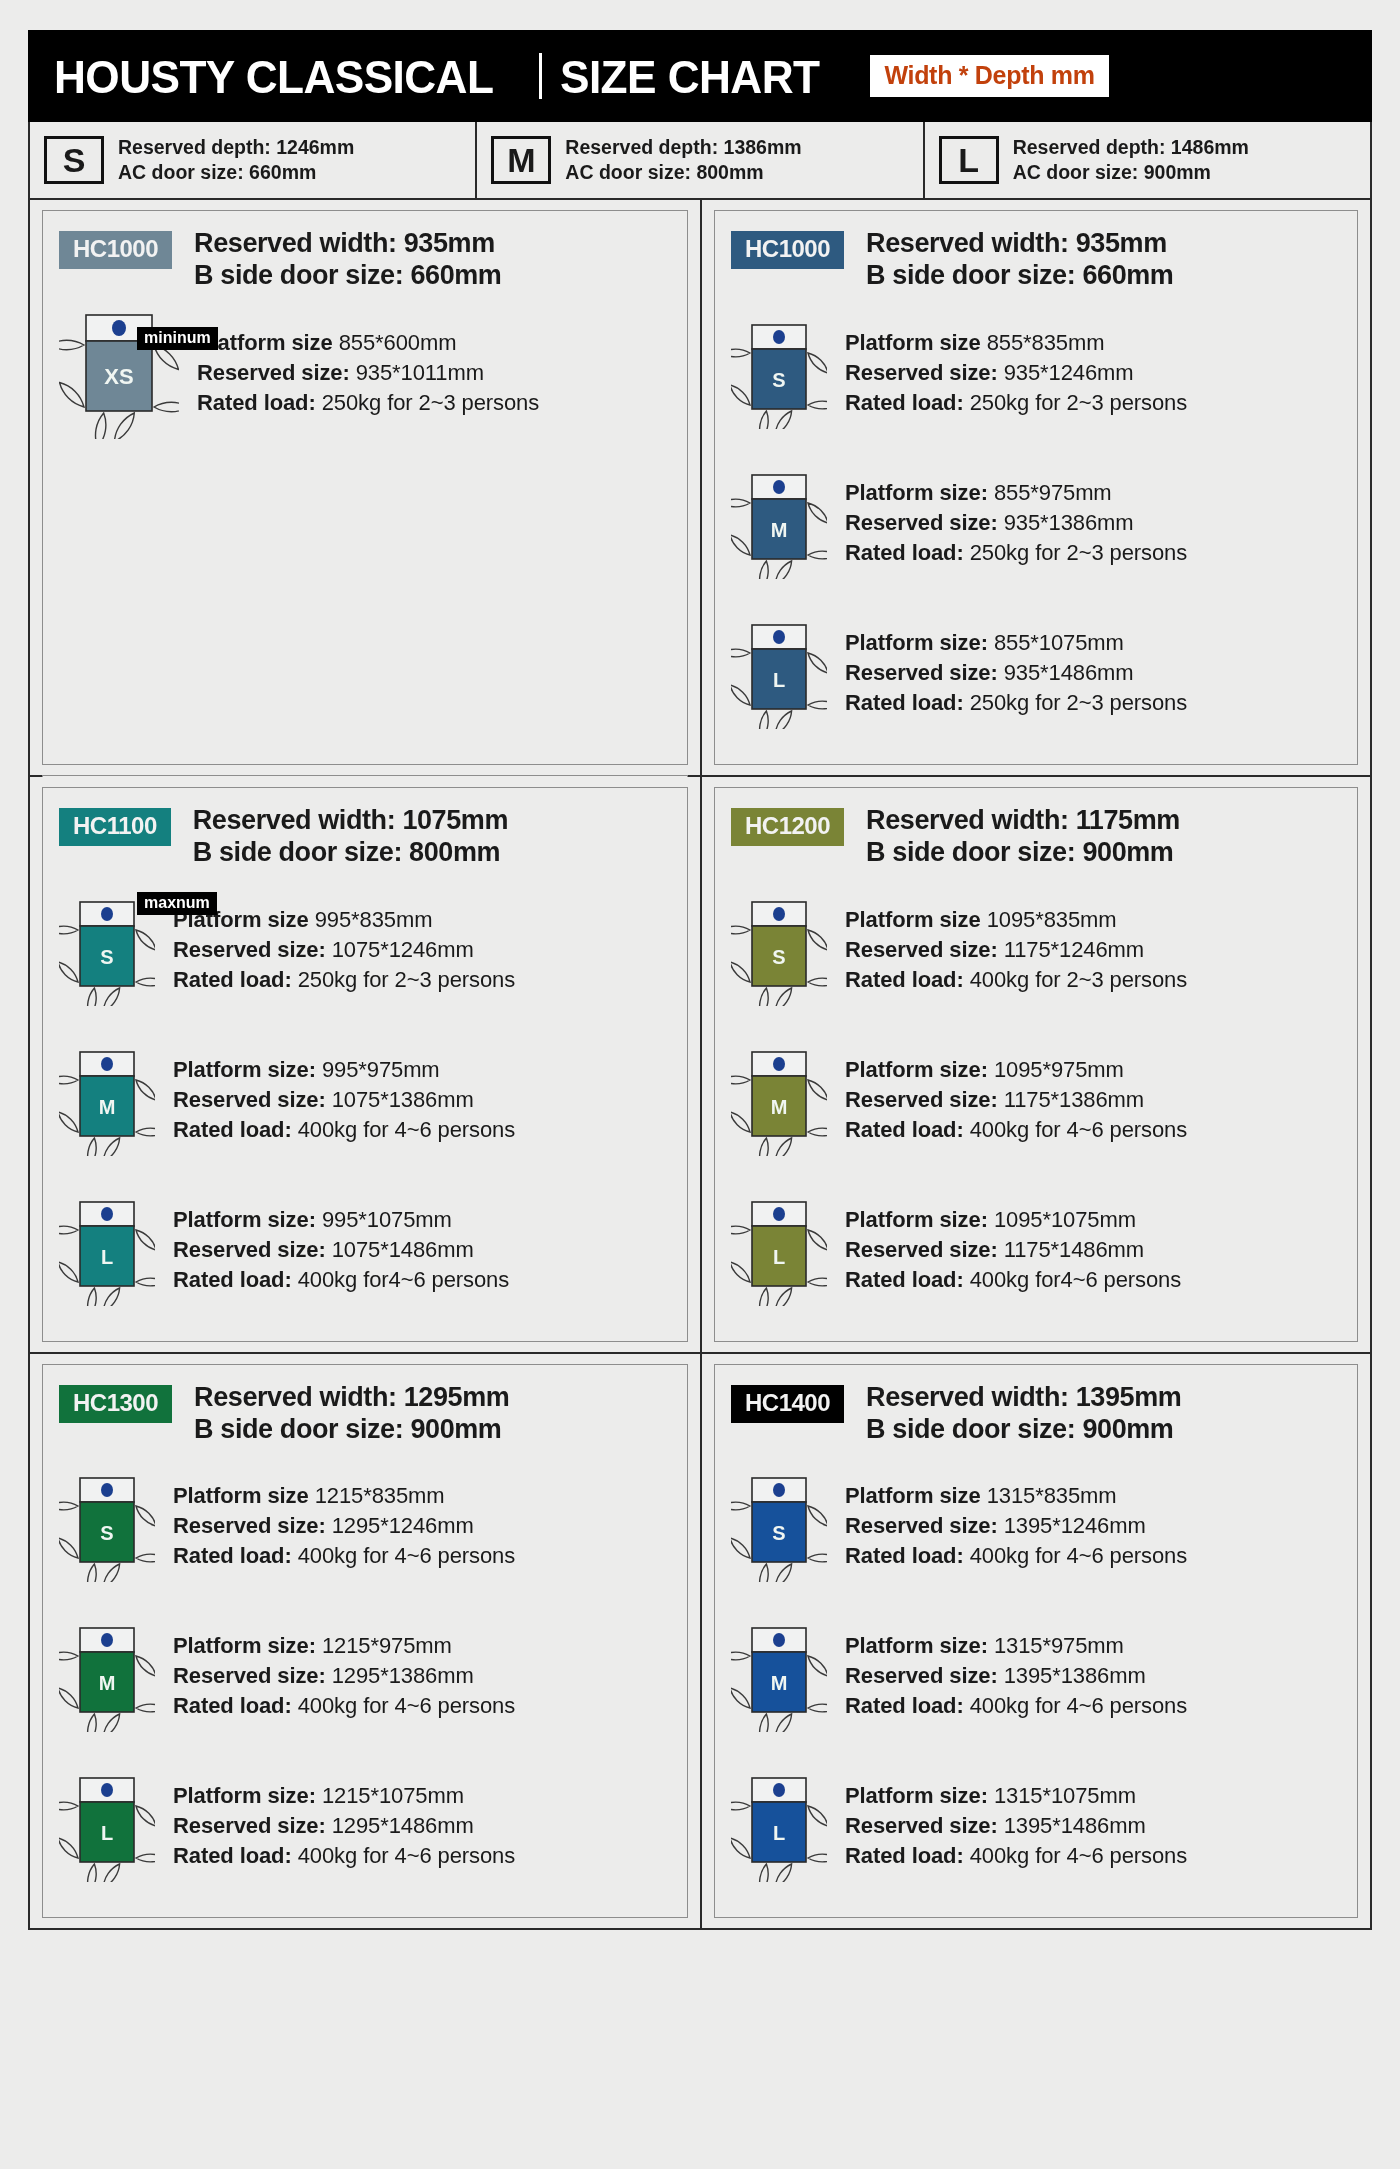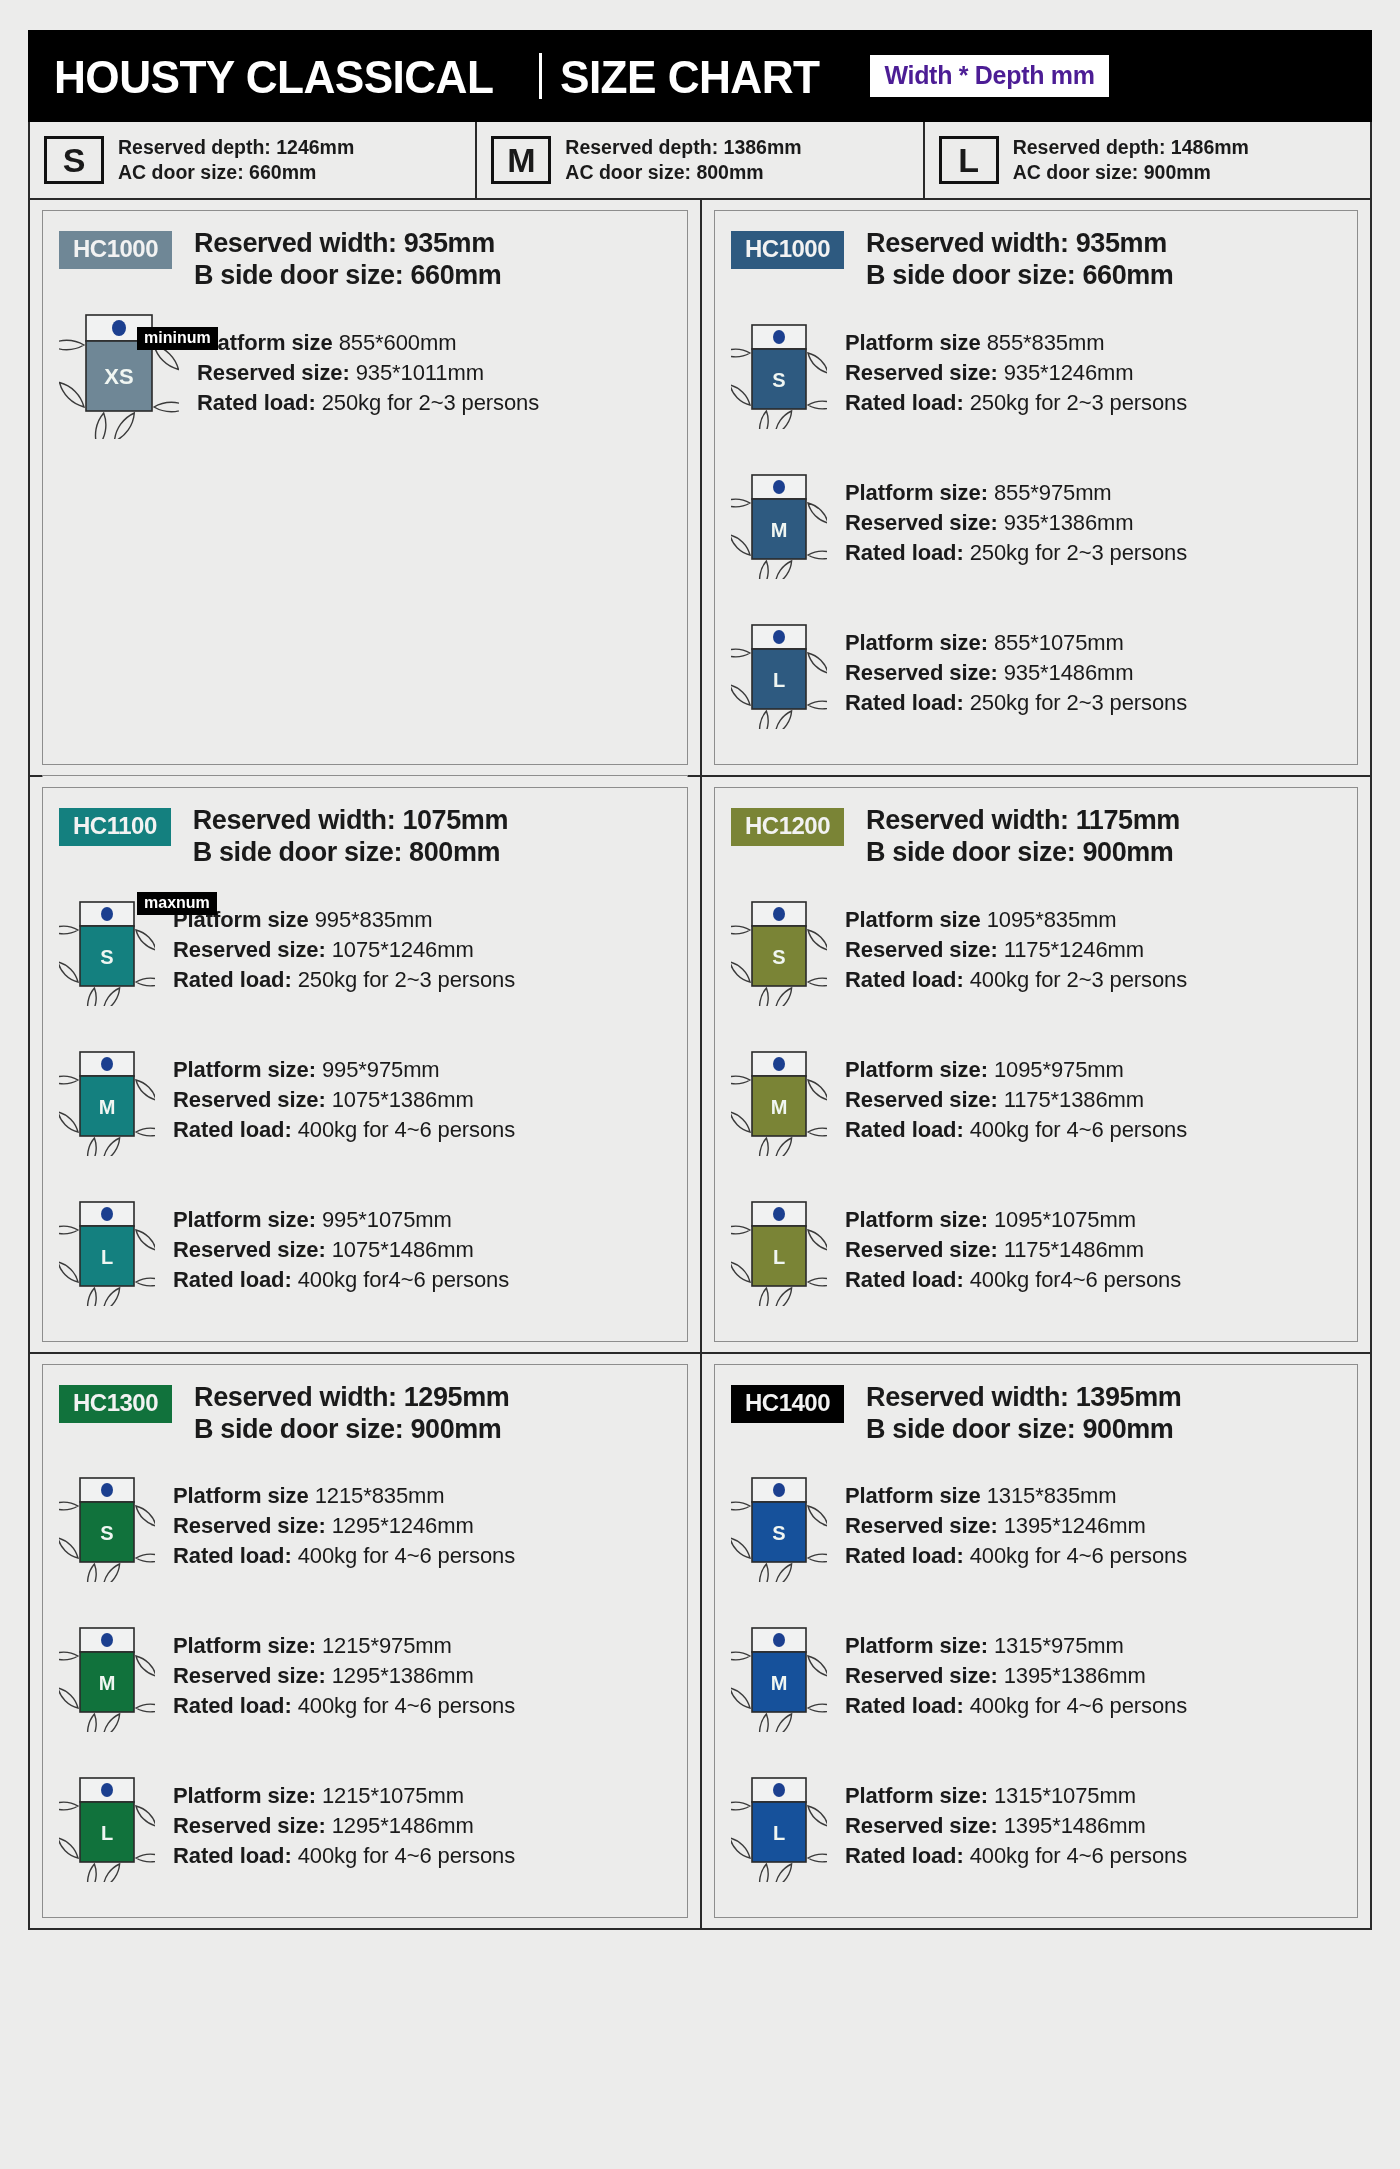--- a/index.html
+++ b/index.html
@@ -38,21 +38,21 @@
     transform-origin: left center;
   }
   .header-divider {
     width: 3px;
     height: 46px;
     background: #ffffff;
     margin: 0 18px;
   }
   .header-badge {
     background: #ffffff;
-    color: #4c1d95;
+    color: #c2410c;
     font-size: 25px;
     font-weight: 800;
     padding: 6px 14px 7px 14px;
     margin-left: 34px;
     white-space: nowrap;
     letter-spacing: -0.3px;
   }
 
   
   .legend {

